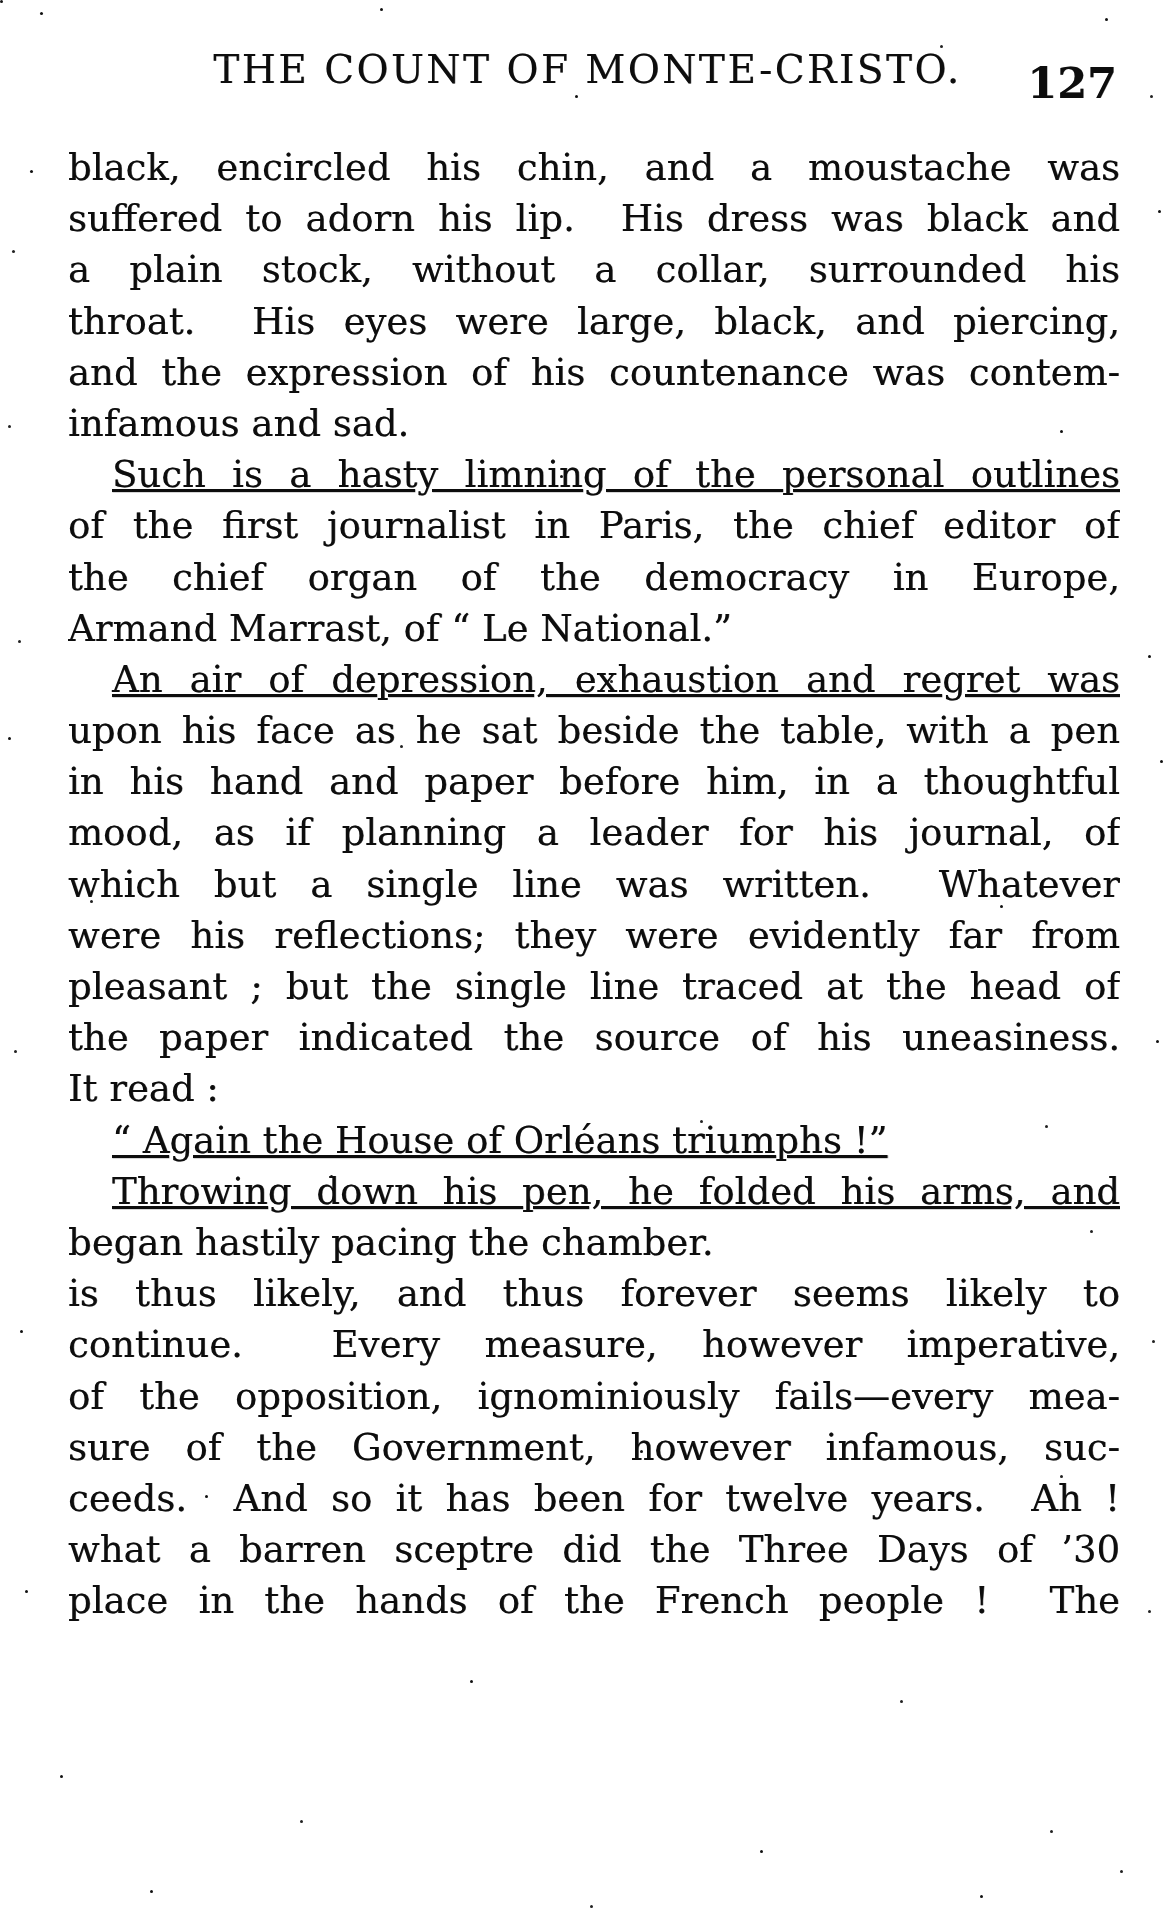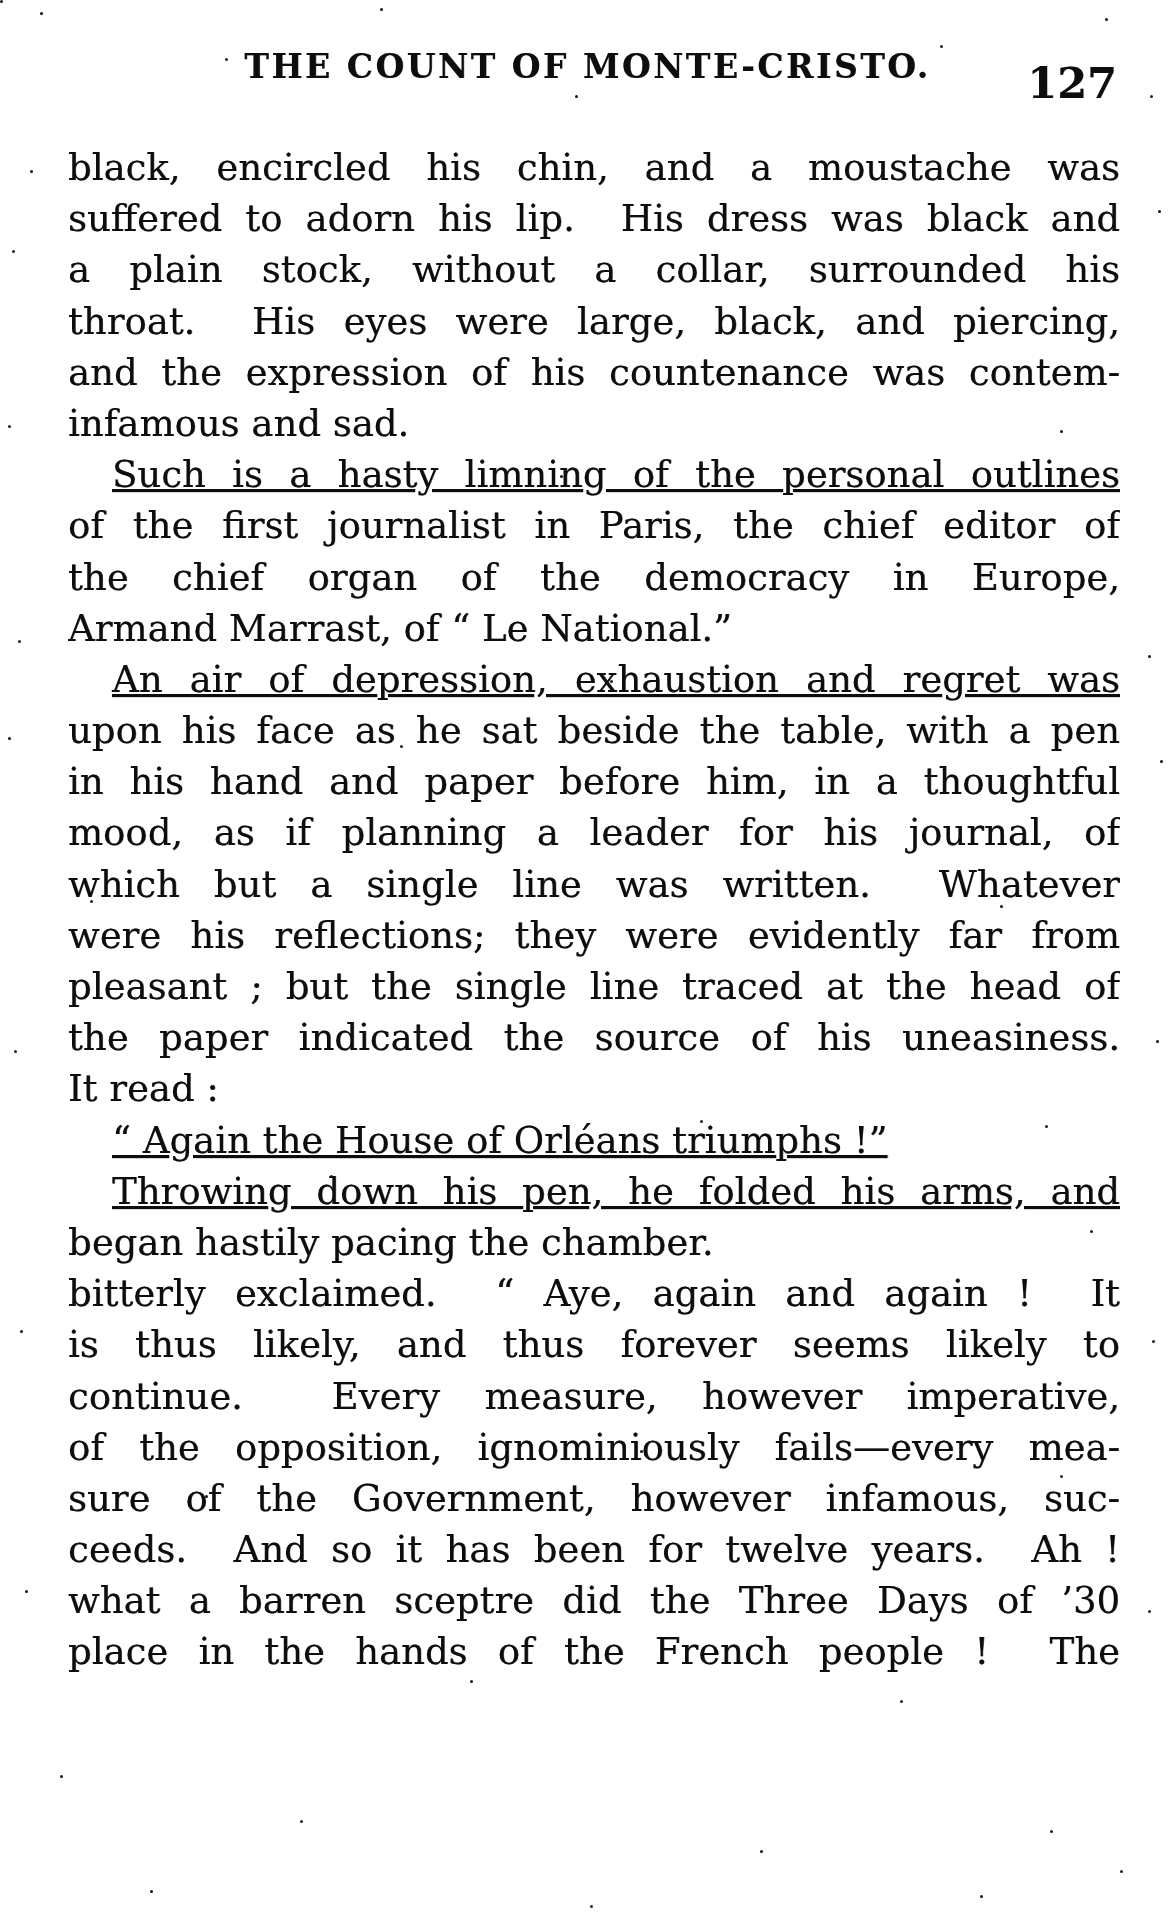--- a/index.html
+++ b/index.html
@@ -17,22 +17,22 @@
     top: 50px;
     left: 0;
     right: 0;
     height: 46px;
   }
   .running-title {
     position: absolute;
     left: 0;
     right: 0;
     text-align: center;
-    font-size: 33px;
-    font-weight: bold;
+    font-size: 39px;
+    font-weight: normal;
     letter-spacing: 2.5px;
     line-height: 1;
     text-shadow: 0.4px 0.3px 0 rgba(0,0,0,0.5);
   }
   .page-number {
     position: absolute;
     top: -4px;
     right: 58px;
     font-size: 43px;
     font-weight: bold;
@@ -102,21 +102,20 @@
       <div class="line justify">in his hand and paper before him, in a thoughtful</div>
       <div class="line justify">mood, as if planning a leader for his journal, of</div>
       <div class="line justify">which but a single line was written.&nbsp; Whatever</div>
       <div class="line justify">were his reflections; they were evidently far from</div>
       <div class="line justify">pleasant&nbsp;; but the single line traced at the head of</div>
       <div class="line justify">the paper indicated the source of his uneasiness.</div>
       <div class="line">It read&nbsp;:</div>
       <div class="line indent">“&nbsp;Again the House of Orléans triumphs&nbsp;!”</div>
       <div class="line indent justify">Throwing down his pen, he folded his arms, and</div>
       <div class="line">began hastily pacing the chamber.</div>
-      <div class="line justify">bitterly exclaimed.&nbsp; “&nbsp;Aye, again and again&nbsp;!&nbsp; It</div>
       <div class="line justify">is thus likely, and thus forever seems likely to</div>
       <div class="line justify">continue.&nbsp; Every measure, however imperative,</div>
       <div class="line justify">of the opposition, ignominiously fails—every mea-</div>
       <div class="line justify">sure of the Government, however infamous, suc-</div>
       <div class="line justify">ceeds.&nbsp; And so it has been for twelve years.&nbsp; Ah&nbsp;!</div>
       <div class="line justify">what a barren sceptre did the Three Days of ’30</div>
       <div class="line justify">place in the hands of the French people&nbsp;!&nbsp; The</div>
     </div>
 
   <div class="noise"></div>

